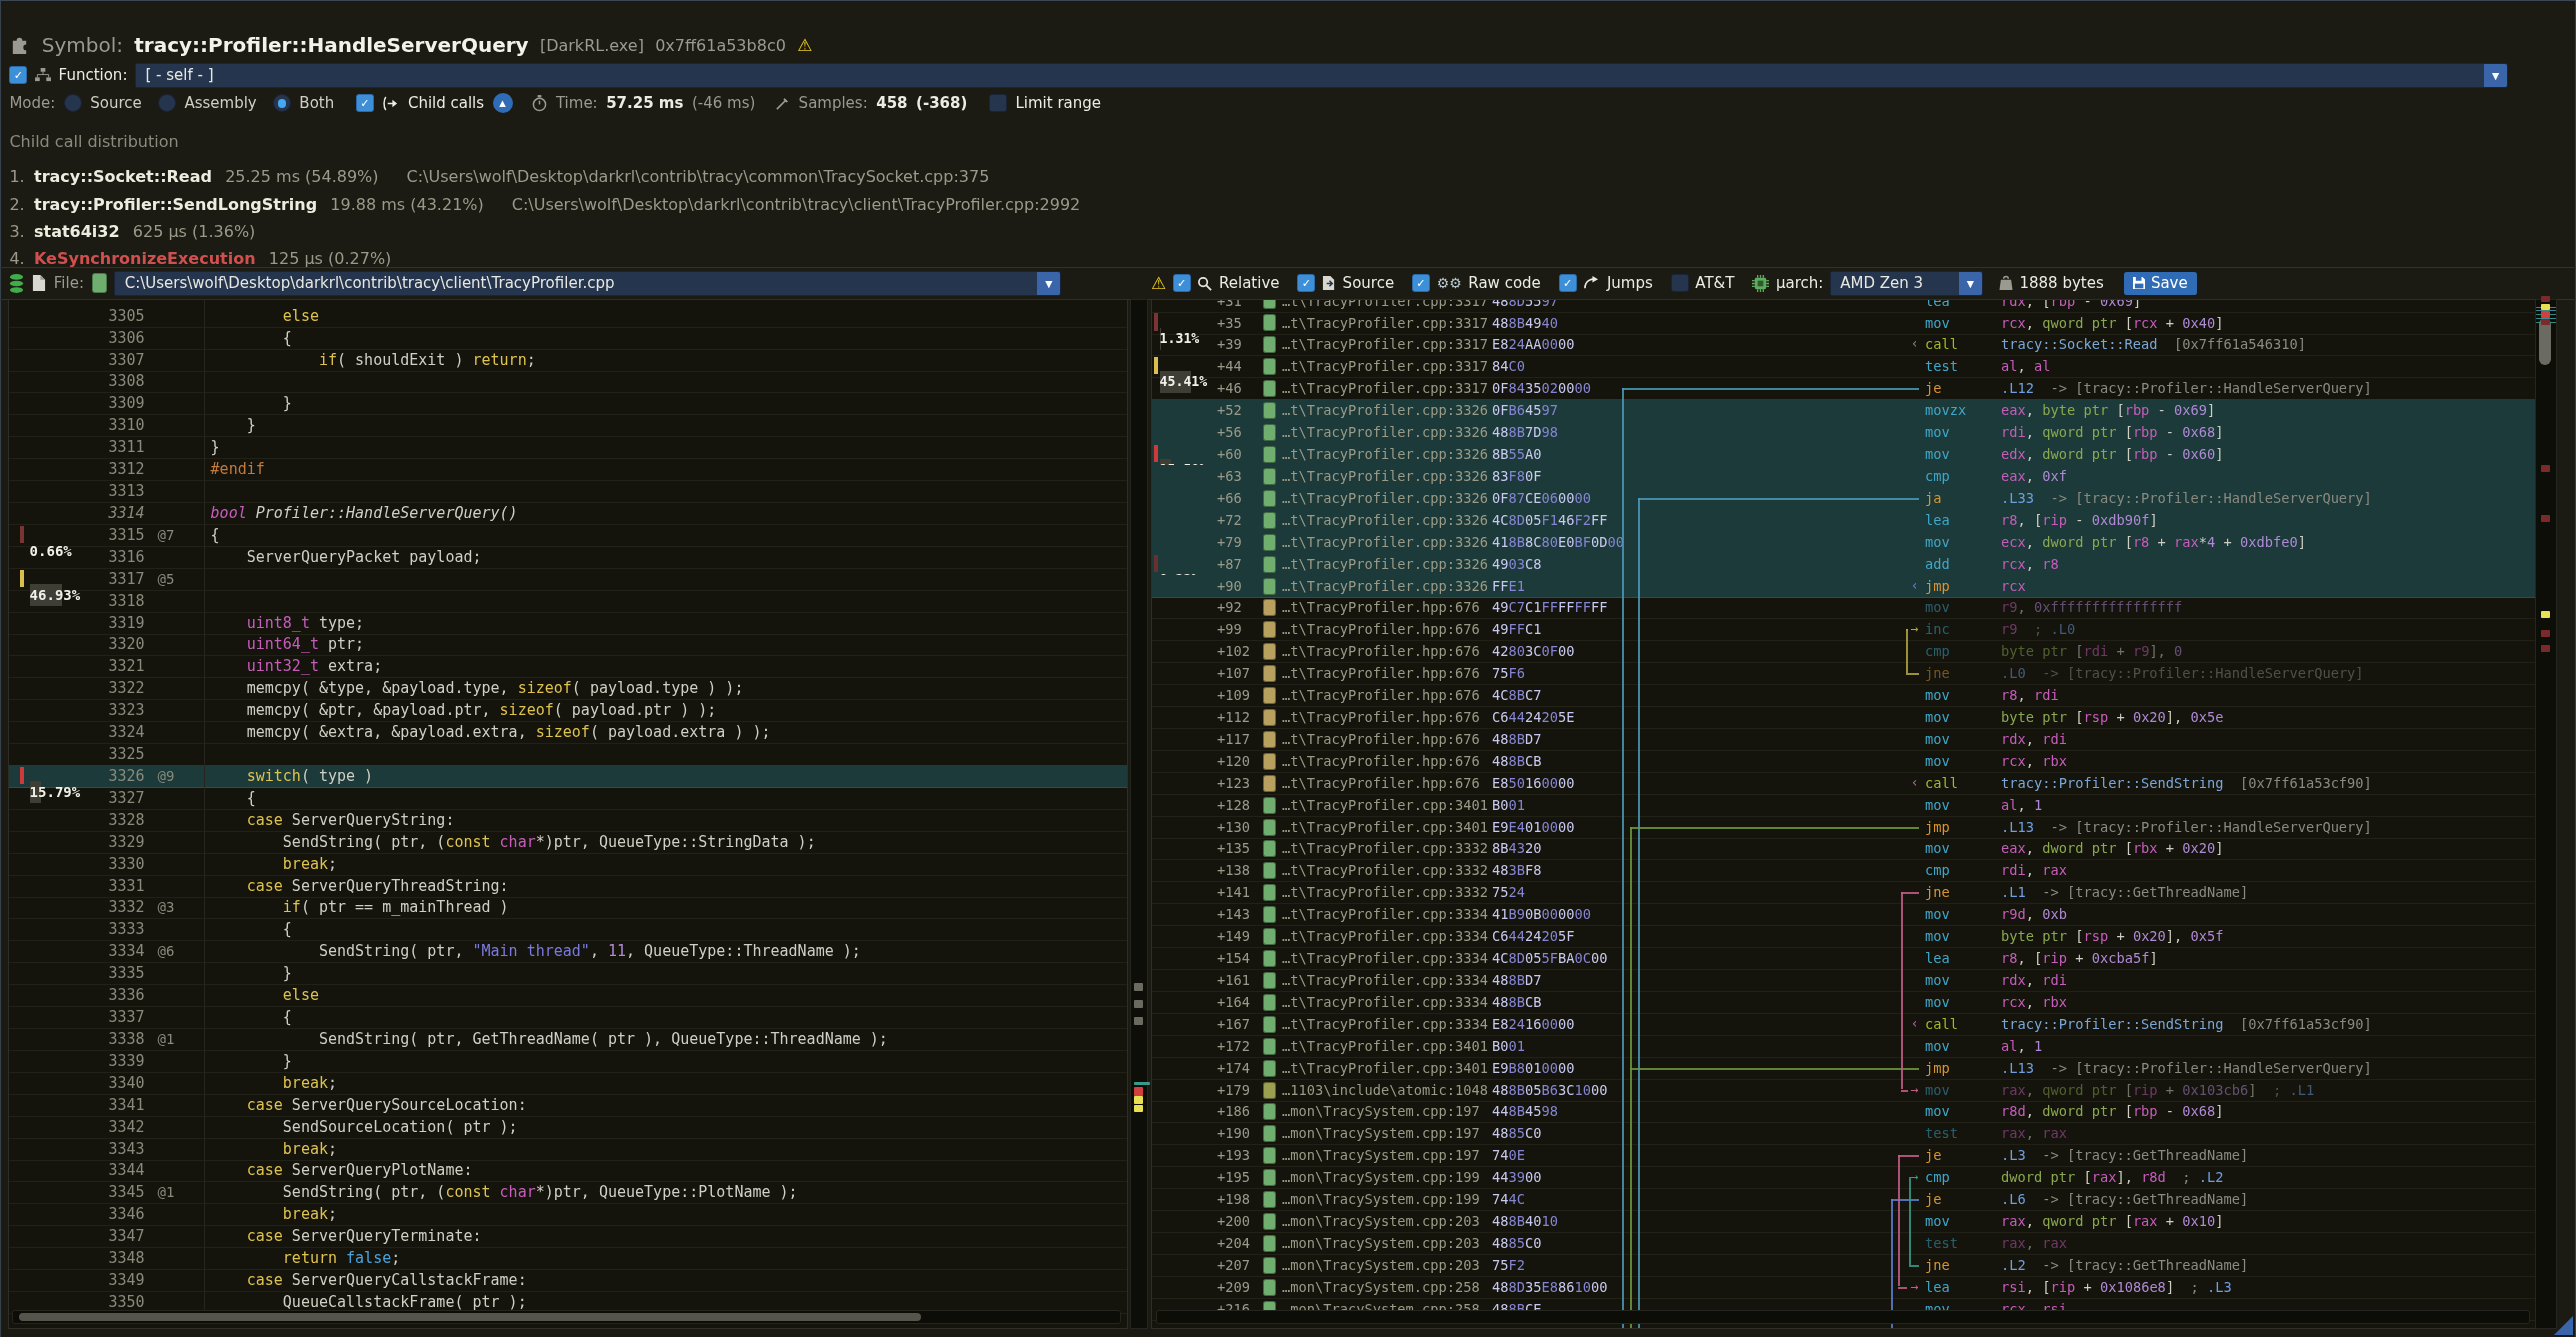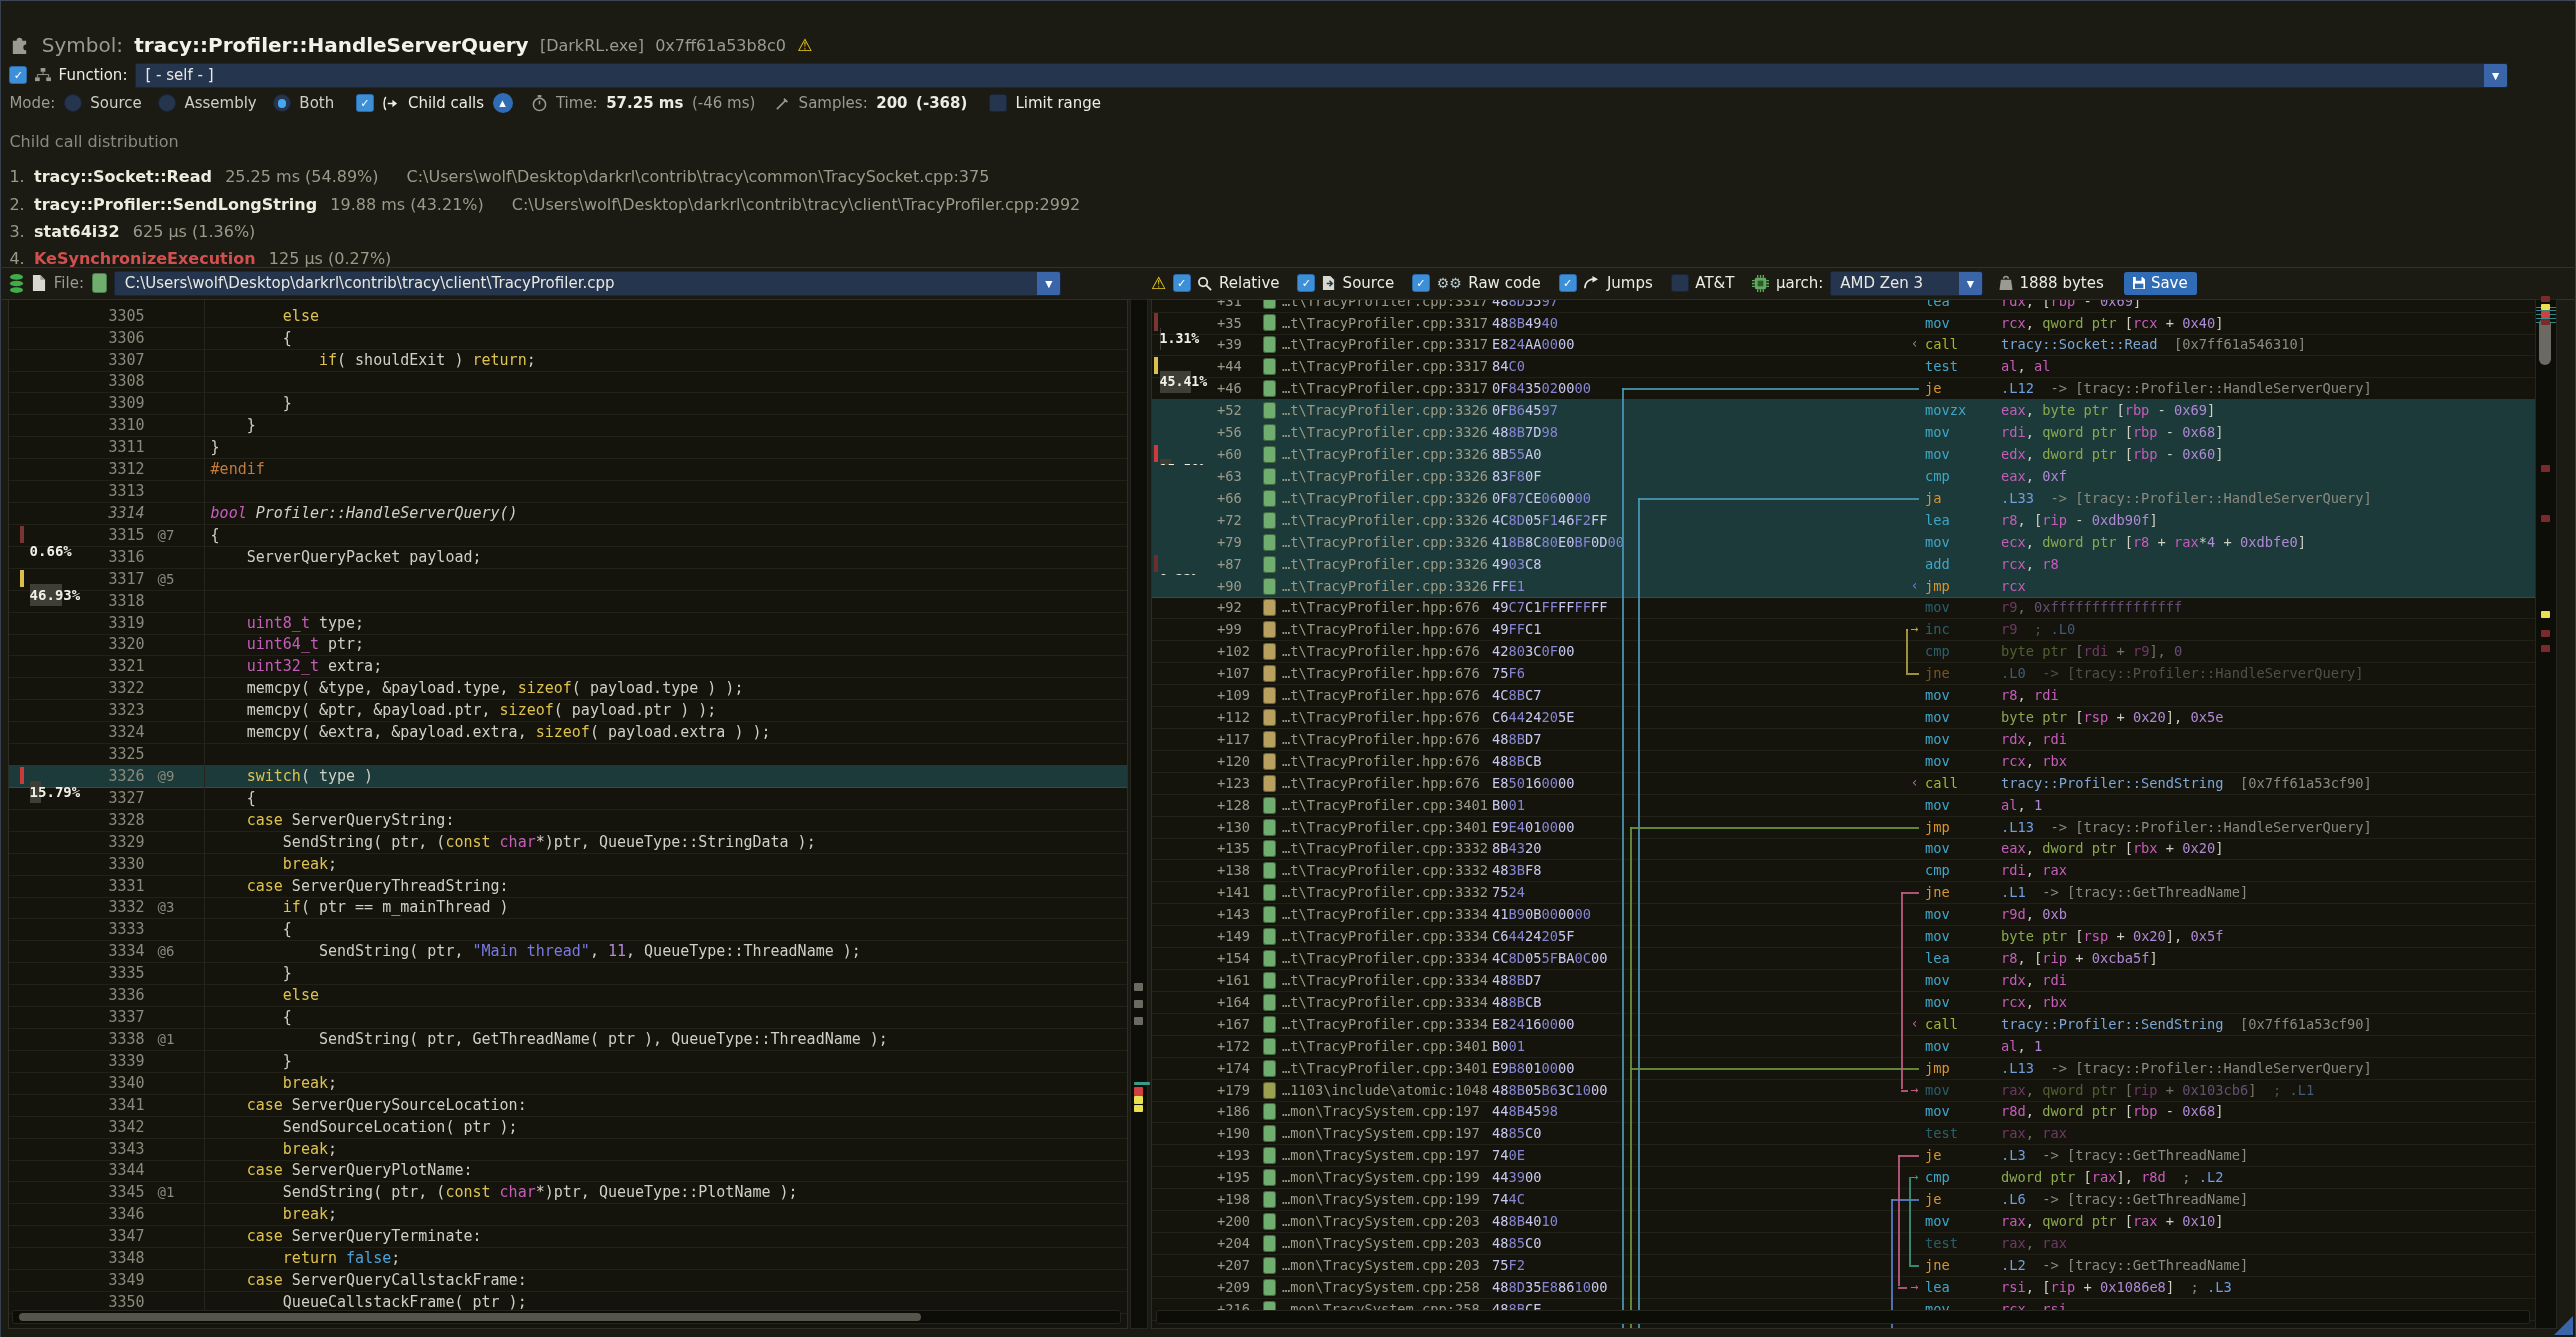--- a/index.html
+++ b/index.html
@@ -156,21 +156,21 @@
     <span class="lbl">Time:</span>
     <span class="val">57.25 ms</span>
     <span class="dimval">(-46 ms)</span>
     <span class="icon" style="margin-left:11.3px;">
       <svg width="15" height="15" viewBox="0 0 16 16">
           <path d="M2 14L12 4" stroke="#9a9a90" stroke-width="1.8"></path>
           <path d="M10 2l4 4-2 1-3-3z" fill="#9a9a90"></path>
         </svg>
     </span>
     <span class="lbl">Samples:</span>
-    <span class="val">200</span>
+    <span class="val">458</span>
     <span class="val">(-368)</span>
     <span class="chk" style="margin-left:13.2px;"></span>
     <span style="color:#ecece4;">Limit range</span>
   </div>
 
   <div id="ccd">
     <div class="hdr">Child call distribution</div>
     <div id="ccd-items">
         <div class="ccitem" style="top: 32px;">
           <span class="ccnum">1.</span>

